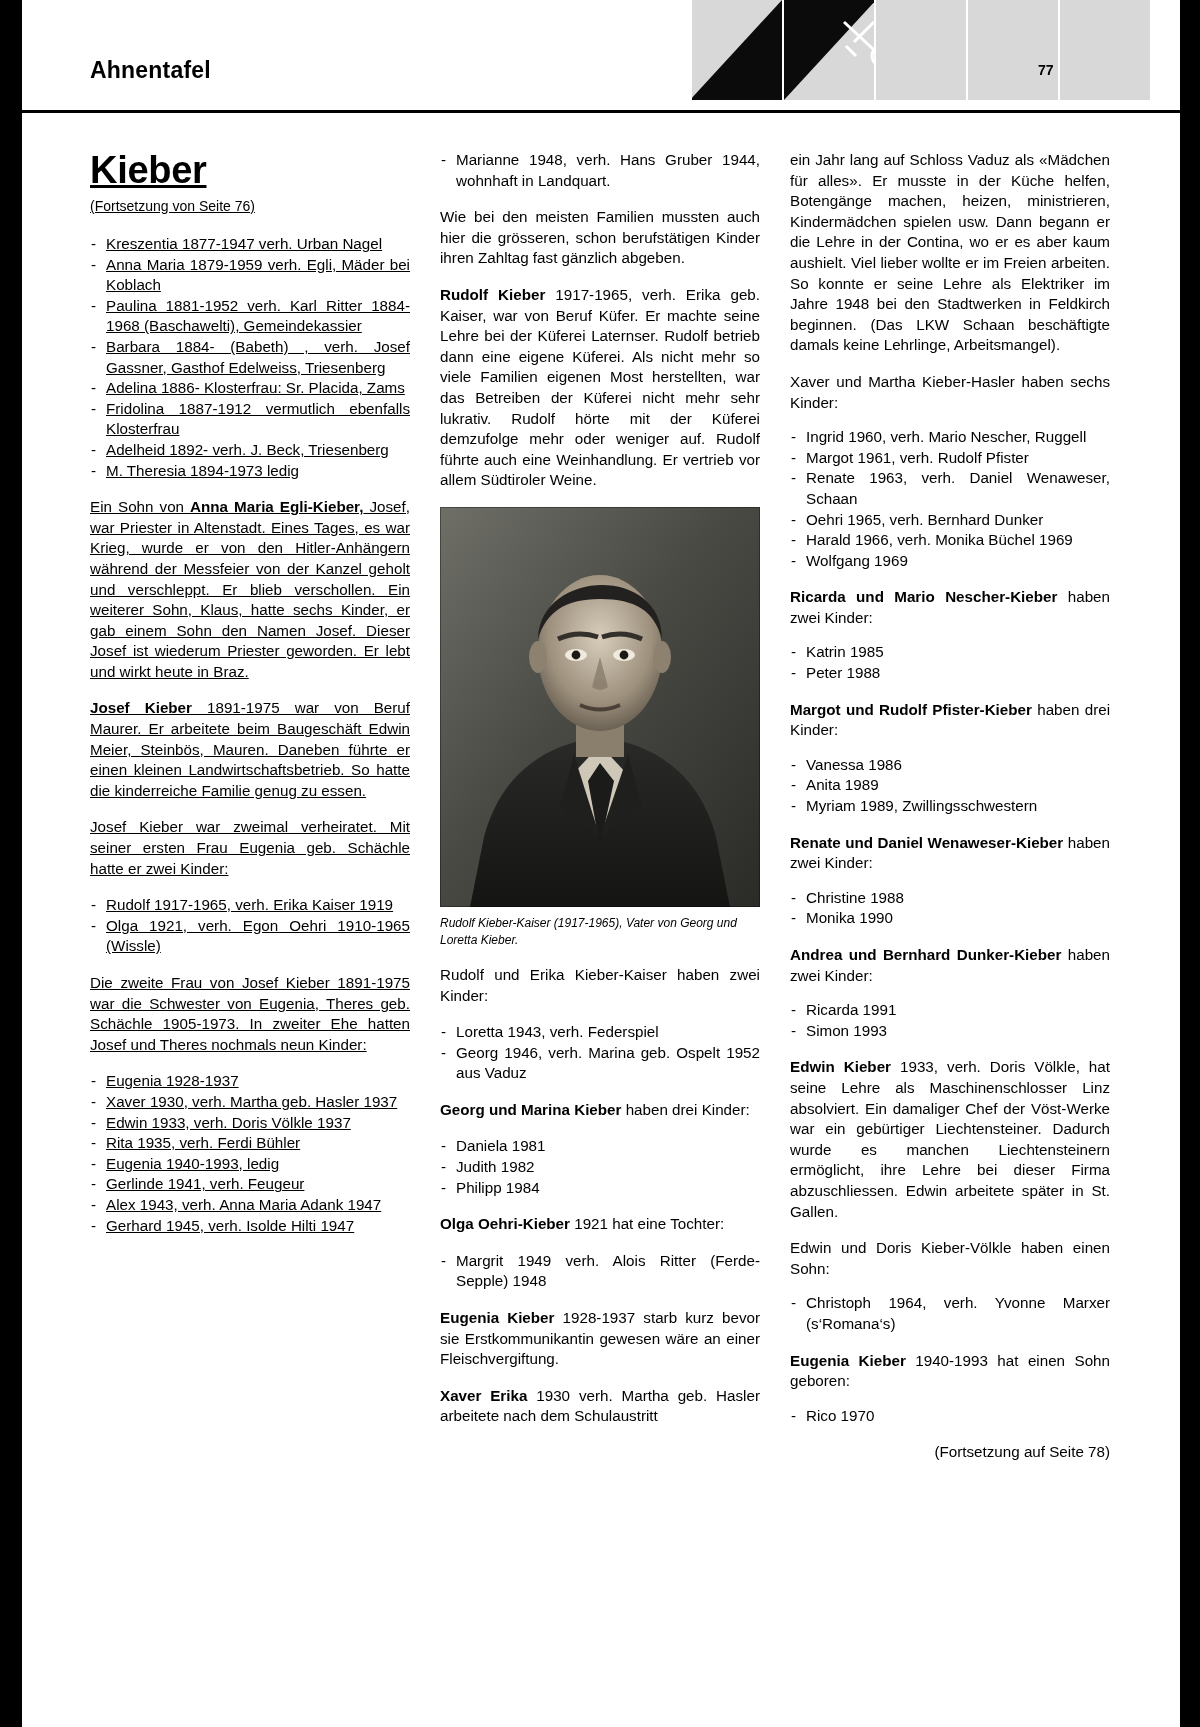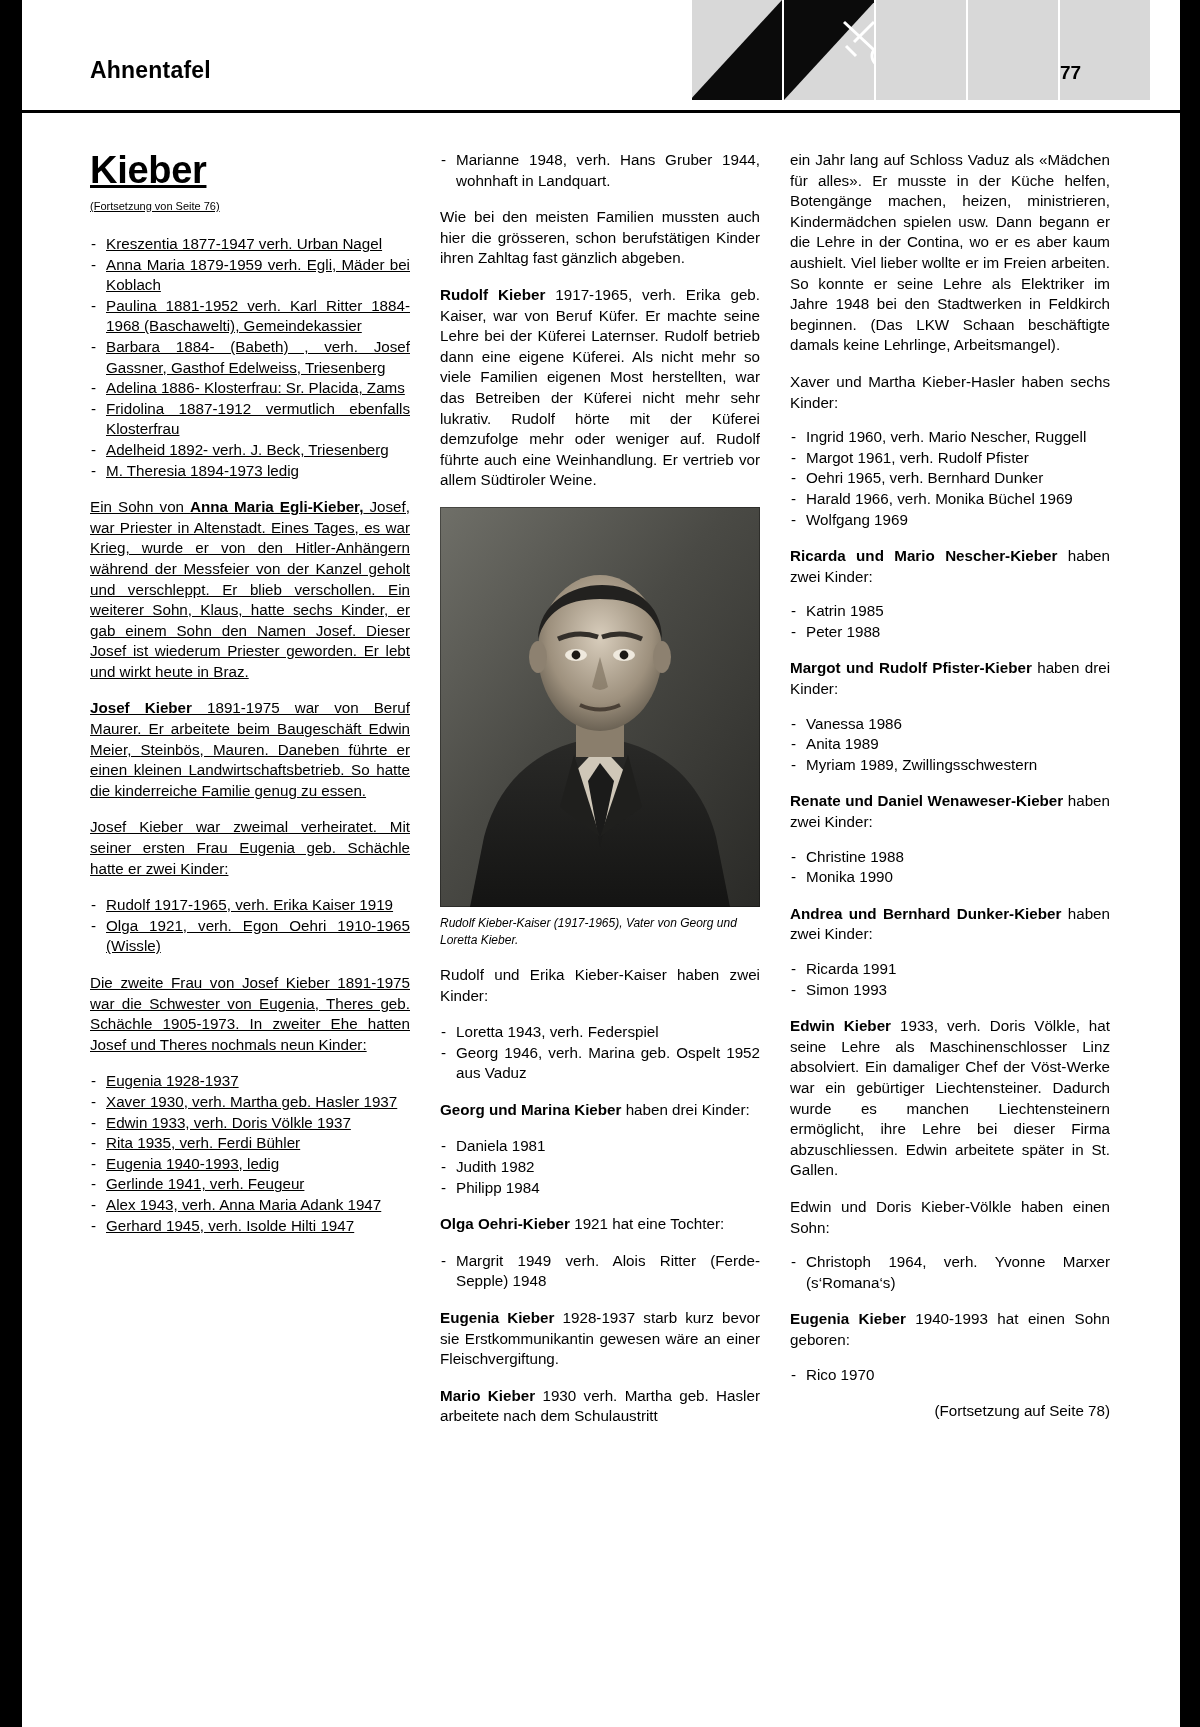--- a/index.html
+++ b/index.html
@@ -99,23 +99,23 @@
   .logo-mark {
     position: absolute;
     left: 56px;
     top: 16px;
     width: 60px;
     height: 58px;
     z-index: 3;
   }
   .page-number {
     position: absolute;
-    left: 1038px;
+    left: 1016px;
     top: 62px;
-    font-size: 19px;
+    font-size: 14px;
     font-weight: bold;
   }
 
   
   .columns {
     position: absolute;
     left: 68px;
     top: 150px;
     width: 1020px;
     display: flex;
@@ -134,21 +134,21 @@
   .col-3 { width: 320px; }
 
   h1.family-name {
     font-size: 38px;
     font-weight: bold;
     margin: 0 0 6px 0;
     line-height: 40px;
     letter-spacing: -0.3px;
   }
   .subtitle {
-    font-size: 11px;
+    font-size: 14px;
     margin: 0 0 18px 0;
     line-height: 20px;
   }
   p {
     margin: 0 0 16px 0;
   }
   p.tight { margin-bottom: 14px; }
   ul.dashlist {
     list-style: none;
     margin: 0 0 16px 0;
@@ -347,30 +347,31 @@
           <li>Philipp 1984</li>
         </ul>
 
         <p><b>Olga Oehri-Kieber</b><span> 1921 hat eine Tochter:</span></p>
         <ul class="dashlist">
           <li>Margrit 1949 verh. Alois Ritter (Ferde-Sepple) 1948</li>
         </ul>
 
         <p><b>Eugenia Kieber</b><span> 1928-1937 starb kurz bevor sie Erstkommunikantin gewesen wäre an einer Fleischvergiftung.</span></p>
 
-        <p><b>Mario Kieber</b><span> 1930 verh. Martha geb. Hasler arbeitete nach dem Schulaustritt</span></p>
+        <p><b>Xaver Erika</b><span> 1930 verh. Martha geb. Hasler arbeitete nach dem Schulaustritt</span></p>
       </div>
 
       <div class="col col-3">
         <p>ein Jahr lang auf Schloss Vaduz als «Mädchen für alles». Er musste in der Küche helfen, Botengänge machen, heizen, ministrieren, Kindermädchen spielen usw. Dann begann er die Lehre in der Contina, wo er es aber kaum aushielt. Viel lieber wollte er im Freien arbeiten. So konnte er seine Lehre als Elektriker im Jahre 1948 bei den Stadtwerken in Feldkirch beginnen. (Das LKW Schaan beschäftigte damals keine Lehrlinge, Arbeitsmangel).</p>
 
         <p class="tight">Xaver und Martha Kieber-Hasler haben sechs Kinder:</p>
         <ul class="dashlist">
           <li>Ingrid 1960, verh. Mario Nescher, Ruggell</li>
           <li>Margot 1961, verh. Rudolf Pfister</li>
+          <li>Renate 1963, verh. Daniel Wenaweser, Schaan</li>
           <li>Oehri 1965, verh. Bernhard Dunker</li>
           <li>Harald 1966, verh. Monika Büchel 1969</li>
           <li>Wolfgang 1969</li>
         </ul>
 
         <p class="tight"><b>Ricarda und Mario Nescher-Kieber</b><span> haben zwei Kinder:</span></p>
         <ul class="dashlist">
           <li>Katrin 1985</li>
           <li>Peter 1988</li>
         </ul>

